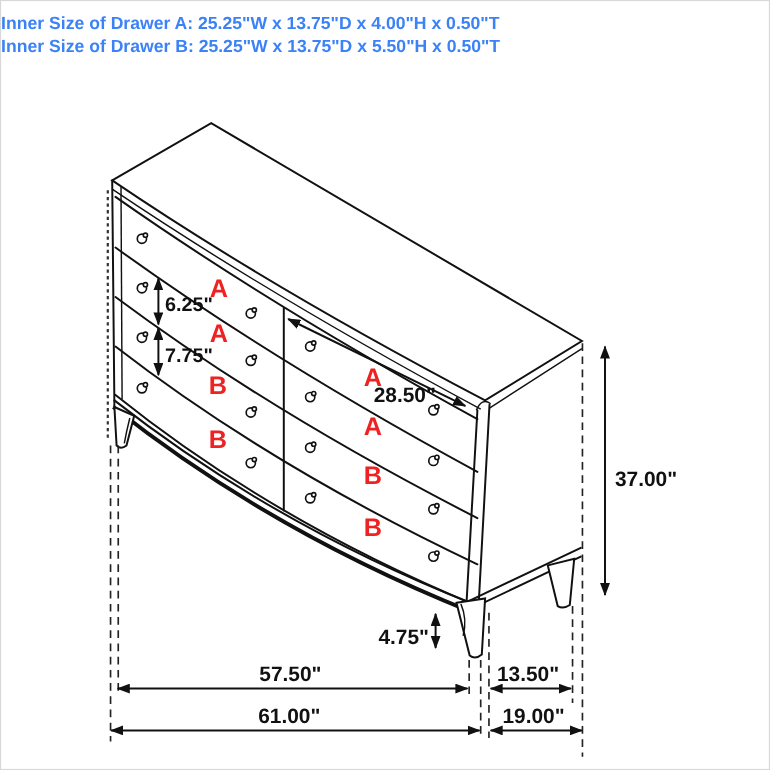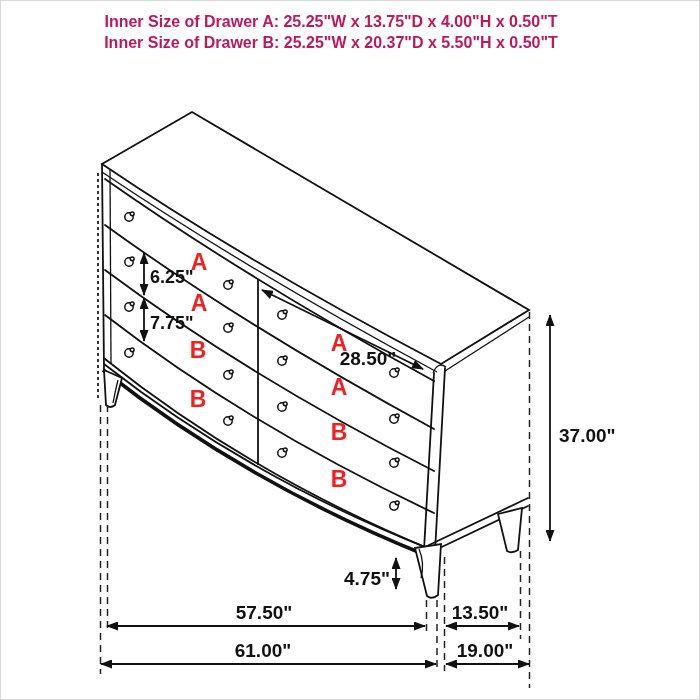--- a/index.html
+++ b/index.html
@@ -3,21 +3,21 @@
 <meta charset="utf-8">
 <style>
   html,body{margin:0;padding:0;background:#fff;}
   #canvas{
     position:relative;width:698px;height:698px;background:#ffffff;
     border:1px solid #d8d8d8;overflow:hidden;
     font-family:"Liberation Sans", sans-serif;
   }
   #header{
     position:absolute;top:10px;left:0;width:660px;
-    text-align:center;font-weight:bold;font-size:16px;line-height:21px;color:#be185d;
+    font-weight:bold;font-size:16px;line-height:21px;color:#3b82f6;
   }
   #drawing{position:absolute;left:0;top:0;}
   .ln{stroke:#111;stroke-width:1.8;fill:none;stroke-linecap:round;}
   .thin{stroke:#111;stroke-width:1.3;fill:none;}
   .thick{stroke:#111;stroke-width:3.6;fill:none;}
   .dash{stroke:#222;stroke-width:1.5;fill:none;stroke-dasharray:7 5;}
   .hatch{stroke:#333;stroke-width:2;fill:none;stroke-dasharray:3 3;}
   .dim{stroke:#111;stroke-width:1.8;fill:none;}
   .dimtext{font-weight:bold;font-size:19px;fill:#111;}
   .dimtext.small{font-size:18px;}
@@ -25,21 +25,21 @@
   .knob{stroke:#111;stroke-width:1.5;fill:#fff;}
   .leg{fill:#fff;stroke:#111;stroke-width:1.8;}
 </style>
 </head>
 <body>
 
 <div id="canvas">
 
   <div id="header">
     <div>Inner Size of Drawer A: 25.25"W x 13.75"D x 4.00"H x 0.50"T</div>
-    <div>Inner Size of Drawer B: 25.25"W x 20.37"D x 5.50"H x 0.50"T</div>
+    <div>Inner Size of Drawer B: 25.25"W x 13.75"D x 5.50"H x 0.50"T</div>
   </div>
 
   <svg id="drawing" width="698" height="698" viewBox="0 0 698 698" xmlns="http://www.w3.org/2000/svg">
     <defs>
       <marker id="arw" viewBox="0 0 12 9" refX="11" refY="4.5" markerWidth="12" markerHeight="9" markerUnits="userSpaceOnUse" orient="auto-start-reverse">
         <path d="M0,0 L12,4.5 L0,9 Z" fill="#111"></path>
       </marker>
     </defs>
 
     <g>

